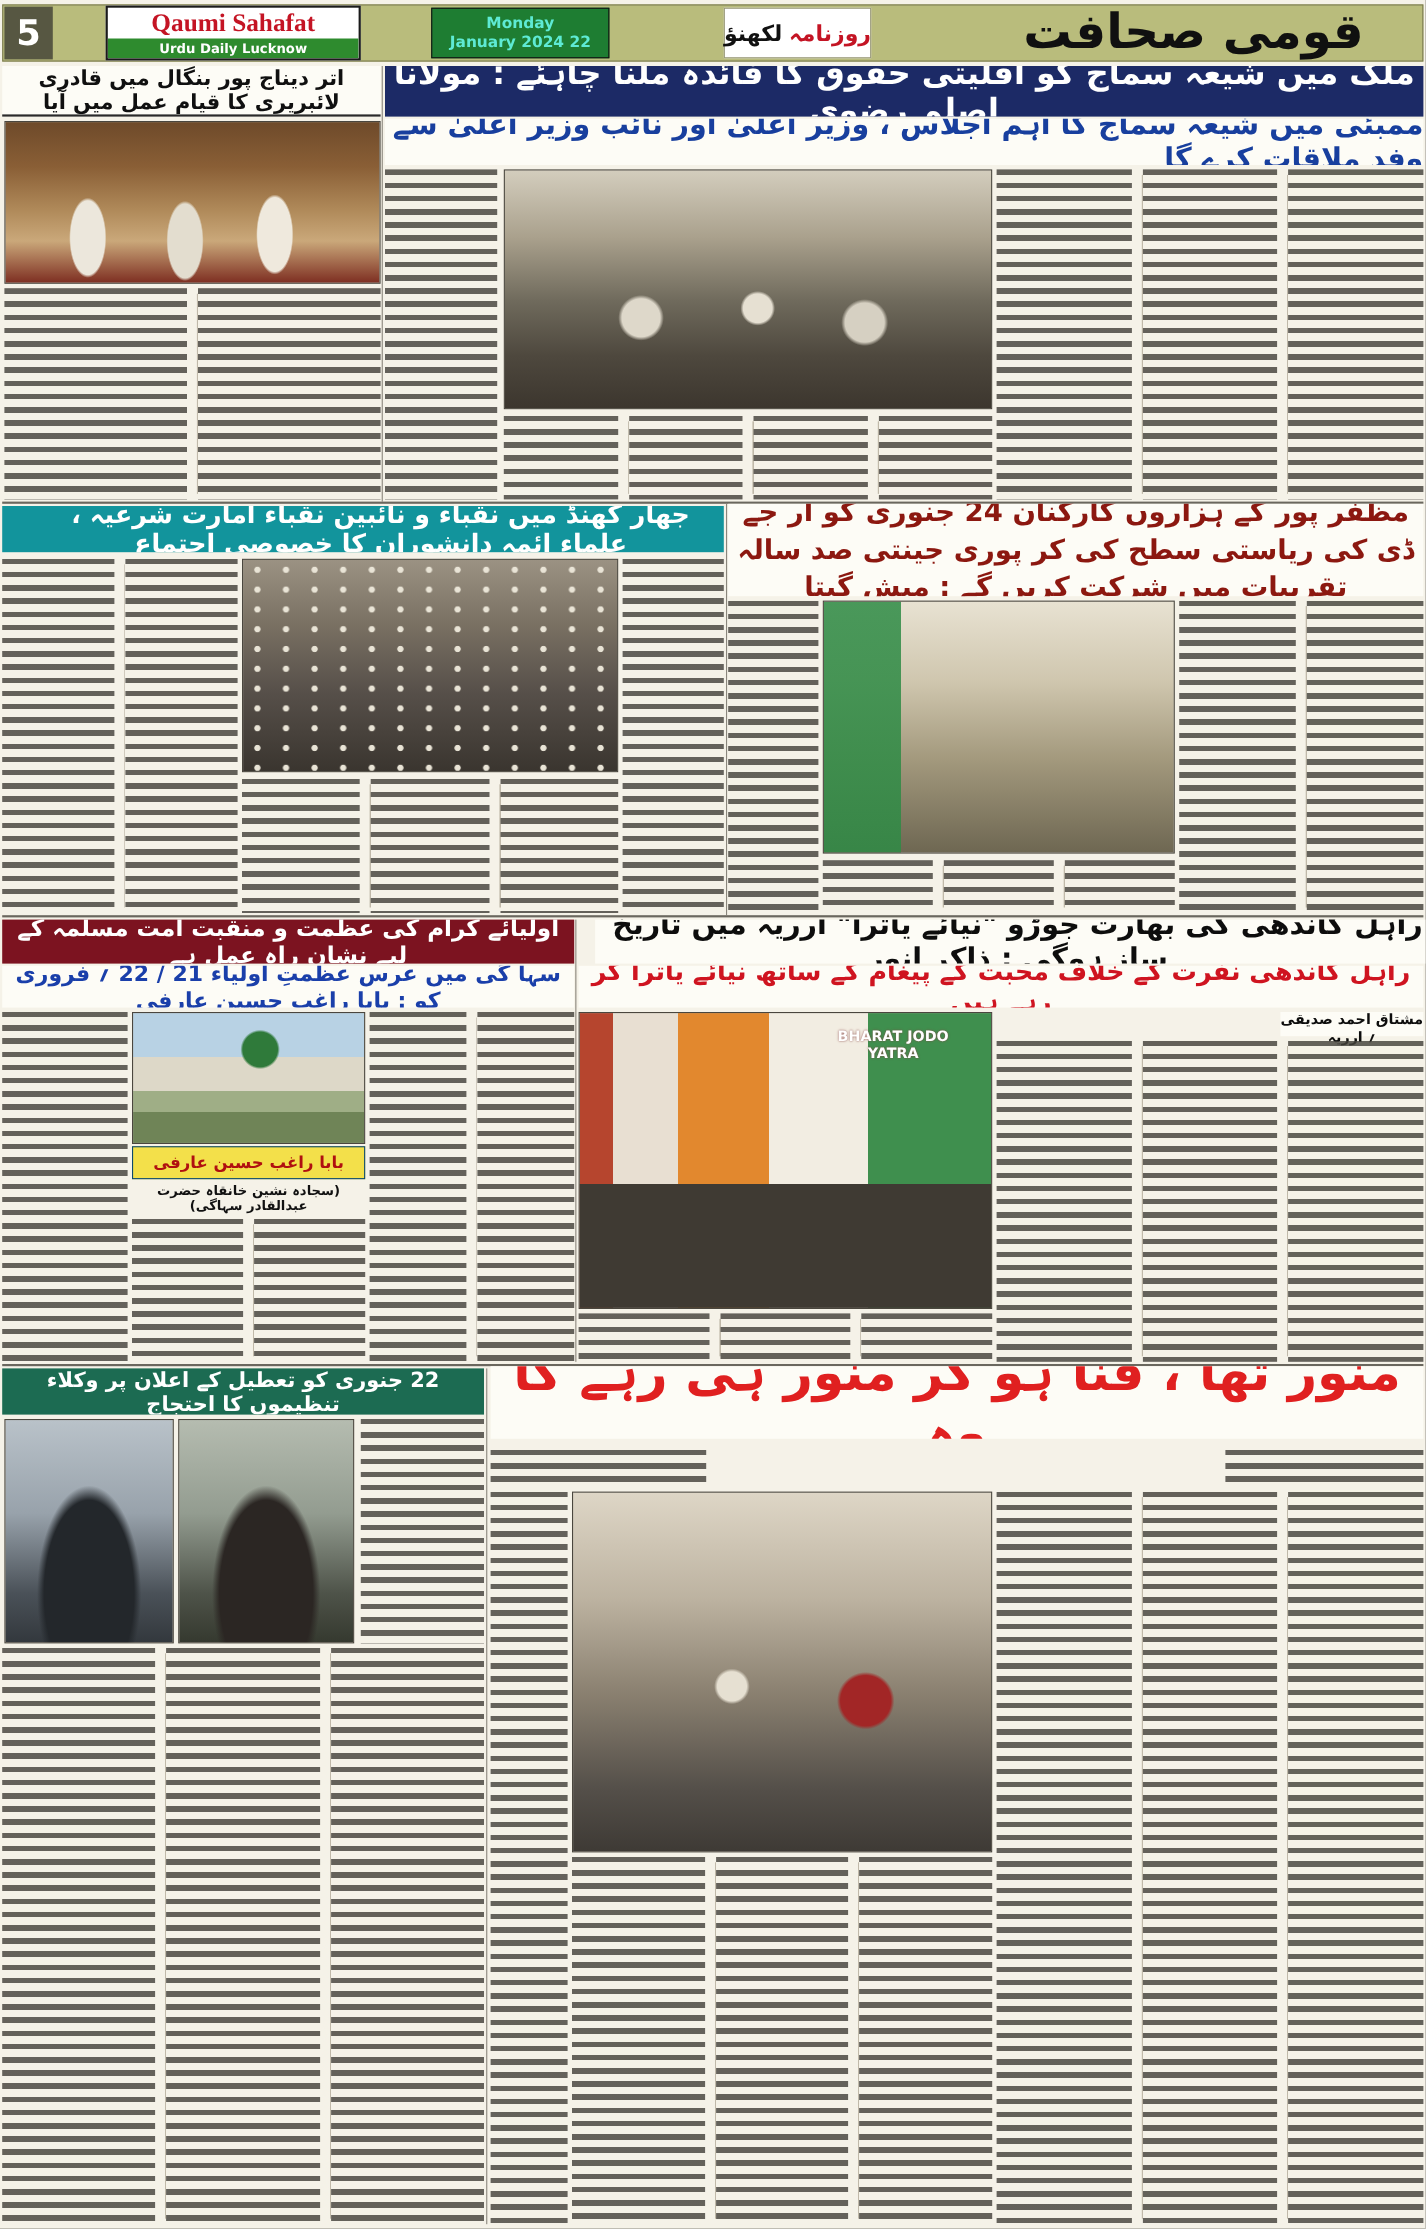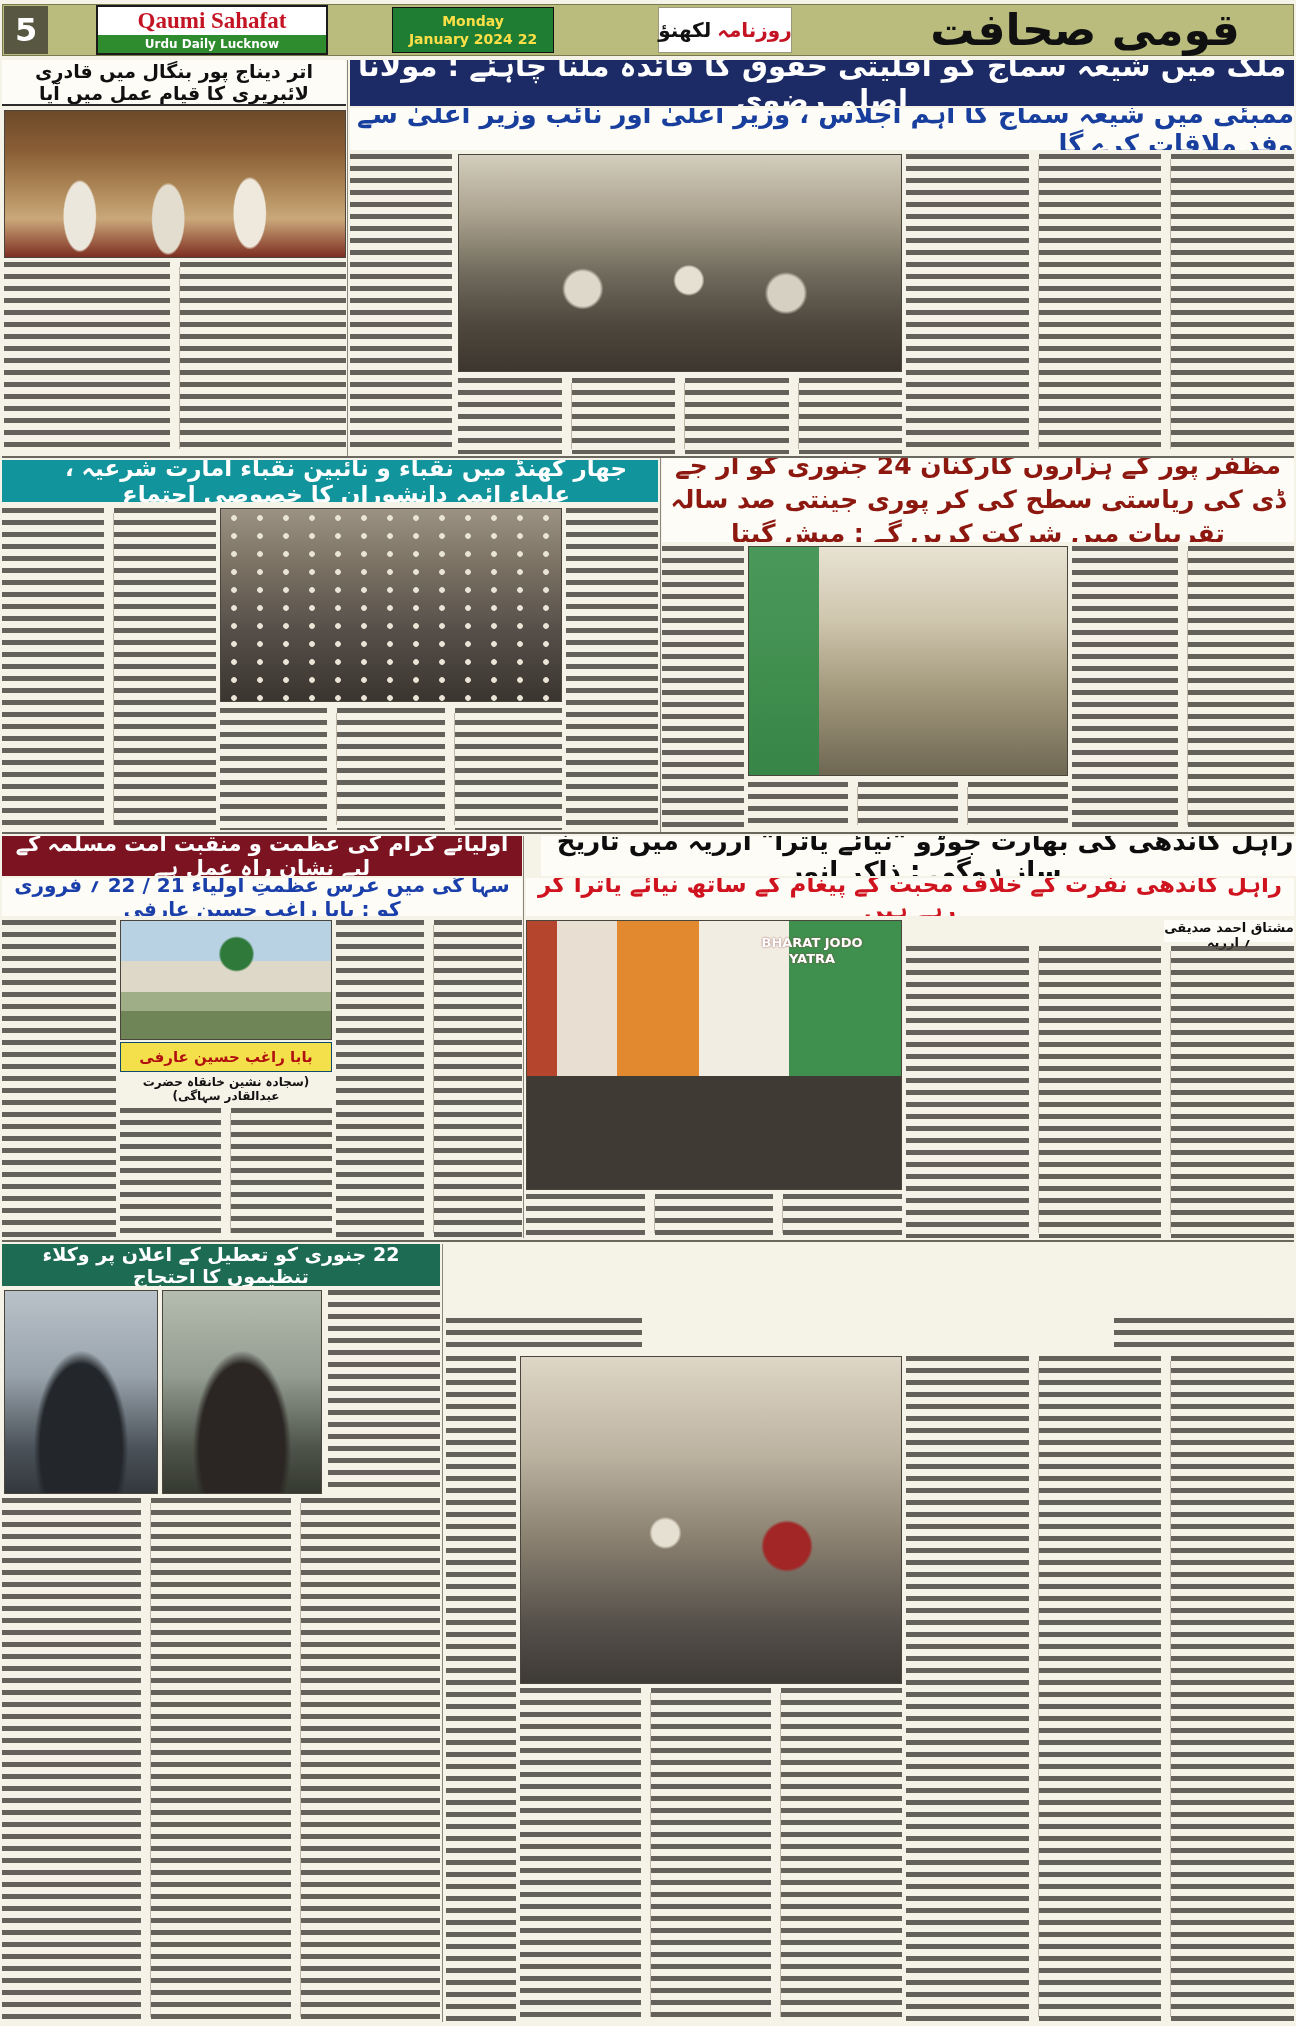--- a/index.html
+++ b/index.html
@@ -20,21 +20,21 @@
   .cols .col:not(:last-child){box-shadow:-6px 0 0 -5px #b5ad9c;}
   .ph{border:1px solid #4a463e;}
   .rule-h{background:#6a675e;height:2px;}
   .rule-v{background:#8a867c;width:1px;}
   
   .masthead-bar{background:#b9bc7c;border:1px solid #7a7a50;}
   .pageno{background:#575742;color:#fff;font-size:32px;font-weight:bold;display:flex;align-items:center;justify-content:center;}
   .mast-box{background:#fff;border:2px solid #1a1a1a;text-align:center;overflow:hidden;}
   .mast-title{color:#c41424;font-family:"Liberation Serif",serif;font-weight:bold;font-size:23px;line-height:28px;}
   .mast-sub{background:#2e8b2e;color:#fff;font-size:12px;font-weight:bold;line-height:18px;}
-  .date-box{background:#1e7d32;border:1px solid #111;color:#fde047;display:flex;flex-direction:column;align-items:center;justify-content:center;font-weight:bold;font-size:14px;line-height:18px;}
+  .date-box{background:#1e7d32;border:1px solid #111;color:#5eead4;display:flex;flex-direction:column;align-items:center;justify-content:center;font-weight:bold;font-size:14px;line-height:18px;}
   .mid-box{background:#fff;border:1px solid #9a9a7a;display:flex;align-items:center;justify-content:center;font-size:20px;font-weight:bold;gap:6px;}
   .mid-red{color:#c41424;} .mid-black{color:#111;}
   .nameplate{color:#101010;font-size:44px;font-weight:bold;display:flex;align-items:center;justify-content:center;}
   
   .navy{background:#1c2a66;color:#fff;font-size:29px;}
   .blue-sub{color:#183f9e;font-size:26px;background:#fdfcf6;}
   .side-hl{color:#101010;font-size:19px;background:#fdfcf6;border-bottom:2px solid #2a2a2a;}
   .teal{background:#12949c;color:#fff;font-size:23px;padding-left:32px;}
   .maroon-text{color:#8c1810;font-size:25px;line-height:1.35;background:#fdfcf6;}
   .maroon-bar{background:#7c1320;color:#fff;font-size:21px;}
@@ -209,20 +209,21 @@
   <div class="ab ph ph-portrait2" style="left:162px;top:1290px;width:160px;height:204px;"></div>
   <div class="ab cols" style="left:328px;top:1290px;width:112px;height:204px;">
     <div class="col tx"></div>
   </div>
   <div class="ab cols" style="left:2px;top:1498px;width:438px;height:524px;">
     <div class="col tx"></div>
     <div class="col tx"></div>
     <div class="col tx"></div>
   </div>
 
+  <div class="ab hl big-red" style="left:446px;top:1242px;width:848px;height:66px;">منور تھا ، فنا ہو کر منور ہی رہے گا وہ</div>
   <div class="ab tx" style="left:446px;top:1318px;width:196px;height:32px;"></div>
   <div class="ab tx" style="left:1114px;top:1318px;width:180px;height:32px;"></div>
 
   <div class="ab cols" style="left:446px;top:1356px;width:70px;height:666px;">
     <div class="col tx"></div>
   </div>
   <div class="ab ph ph-group2" style="left:520px;top:1356px;width:382px;height:328px;"></div>
   <div class="ab cols" style="left:906px;top:1356px;width:388px;height:666px;">
     <div class="col tx"></div>
     <div class="col tx"></div>

